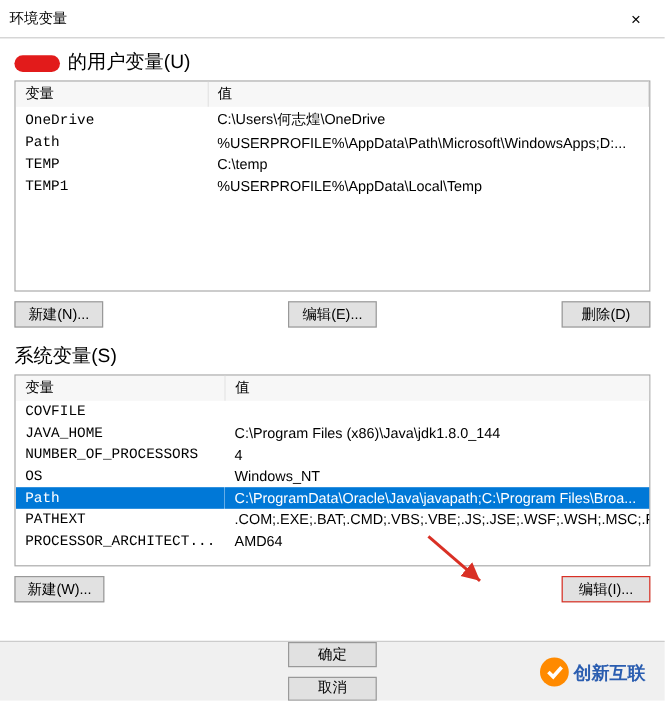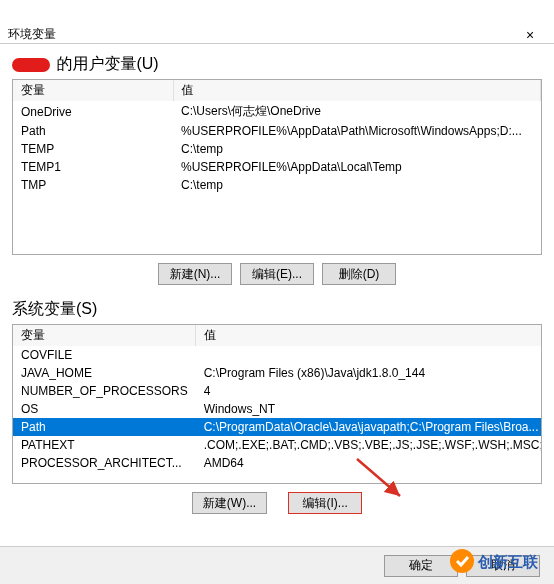--- a/index.html
+++ b/index.html
@@ -1,36 +1,36 @@
 <!DOCTYPE html>
 <html><head>
 <meta charset="utf-8">
 <style>
 * { box-sizing: border-box; margin: 0; padding: 0; font-family: "Microsoft YaHei", sans-serif; }
 body { width: 554px; height: 584px; background: #fff; position: relative; }
-.titlebar { height: 44px; border-bottom: 1px solid #ccc; display: flex; align-items: flex-end; padding: 0 8px; font-size: 12px; }
+.titlebar { height: 32px; border-bottom: 1px solid #ccc; display: flex; align-items: center; padding: 0 8px; font-size: 12px; }
 .titlebar .title { flex: 1; }
 .close-x { width: 32px; text-align: center; font-size: 14px; cursor: pointer; }
 .dialog-body { padding: 10px 12px 58px; }
 .group { margin-bottom: 14px; position: relative; }
 .group-label { display: inline-block; font-size: 16px; margin-bottom: 4px; position: relative; }
 .group-label .redacted { display: inline-block; width: 38px; height: 14px; background: #e21b1b; border-radius: 7px; vertical-align: middle; margin-right: 2px; }
 .tbl-wrap { border: 1px solid #aaa; background: #fff; height: 176px; overflow: hidden; }
 .tbl { width: 100%; font-size: 12px; border-collapse: collapse; }
 .tbl th, .tbl td { text-align: left; padding: 2px 8px; white-space: nowrap; overflow: hidden; }
 .tbl thead th { background: #f7f7f7; border-right: 1px solid #e0e0e0; font-weight: normal; }
 .tbl tbody tr { height: 18px; }
-.tbl th:first-child, .tbl td:first-child { width: 160px; }
+.tbl th:first-child, .tbl td:first-child { width: 160px; font-family: Liberation Mono, monospace; }
 .tbl tr.sel td { background: #0078d7; color: #fff; }
-.btns { display: flex; justify-content: center; gap: 8px; margin-top: 8px; }
+.btns { display: flex; justify-content: space-between; gap: 8px; margin-top: 8px; }
 .btn { min-width: 74px; height: 22px; font-size: 12px; background: #e1e1e1; border: 1px solid #999; cursor: pointer; padding: 0 10px; }
 .btn.highlight { border: 1px solid #d93025; margin-left: 13px; }
 .arrow { position: absolute; pointer-events: none; }
 .arrow svg { overflow: visible; }
-.footer { position: absolute; bottom: 0; left: 0; right: 0; height: 38px; background: #f0f0f0; border-top: 1px solid #ccc; display: flex; justify-content: flex-end; align-items: center; padding: 0 14px; gap: 8px; }
+.footer { position: absolute; bottom: 0; left: 0; right: 0; height: 50px; background: #f0f0f0; border-top: 1px solid #ccc; display: flex; justify-content: flex-end; align-items: center; padding: 0 14px; gap: 8px; flex-direction: column; }
 .logo-badge { position: absolute; bottom: 3px; right: 0; pointer-events: none; }
 </style>
 </head>
 <body>
 
 <div class="titlebar">
   <span class="title">环境变量</span>
   <span class="close-x">×</span>
 </div>
 
@@ -58,24 +58,20 @@
               <td>Path</td>
               <td>%USERPROFILE%\AppData\Path\Microsoft\WindowsApps;D:...</td>
             </tr>
             <tr>
               <td>TEMP</td>
               <td>C:\temp</td>
             </tr>
             <tr>
               <td>TEMP1</td>
               <td>%USERPROFILE%\AppData\Local\Temp</td>
-            </tr>
-            <tr>
-              <td>TMP</td>
-              <td>C:\temp</td>
             </tr>
           </tbody>
       </table>
     </div>
     <div class="btns">
       <button class="btn">新建(N)...</button>
       <button class="btn">编辑(E)...</button>
       <button class="btn">删除(D)</button>
     </div>
   </div>

